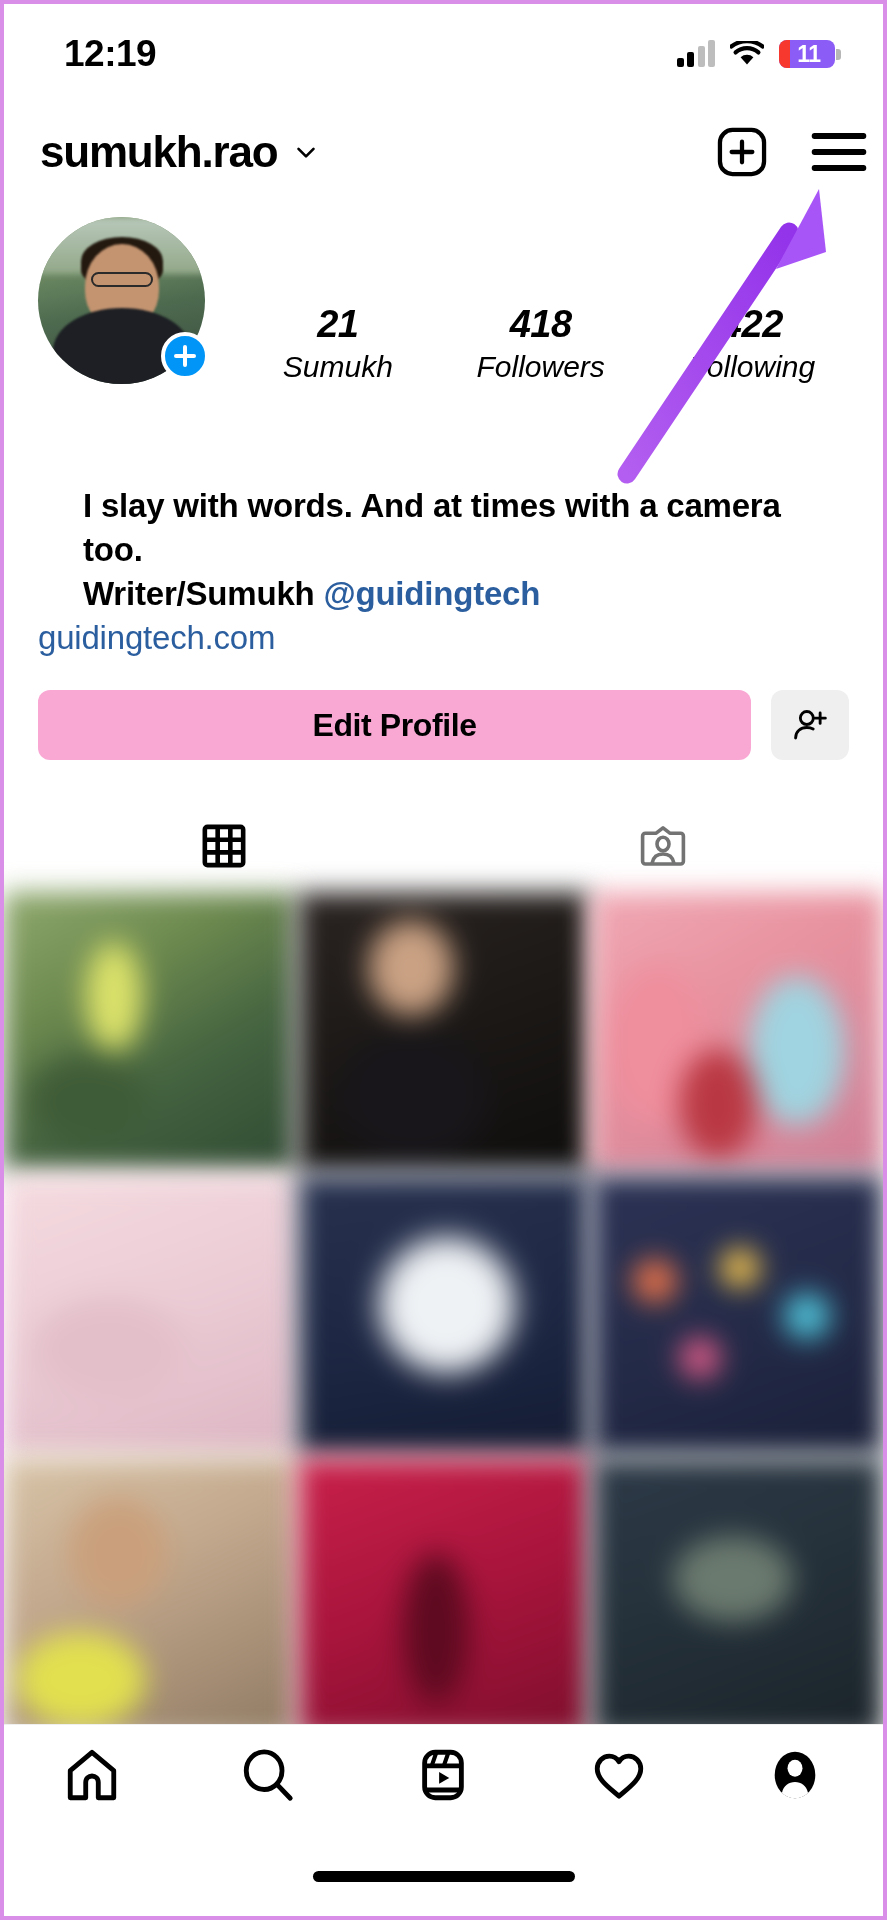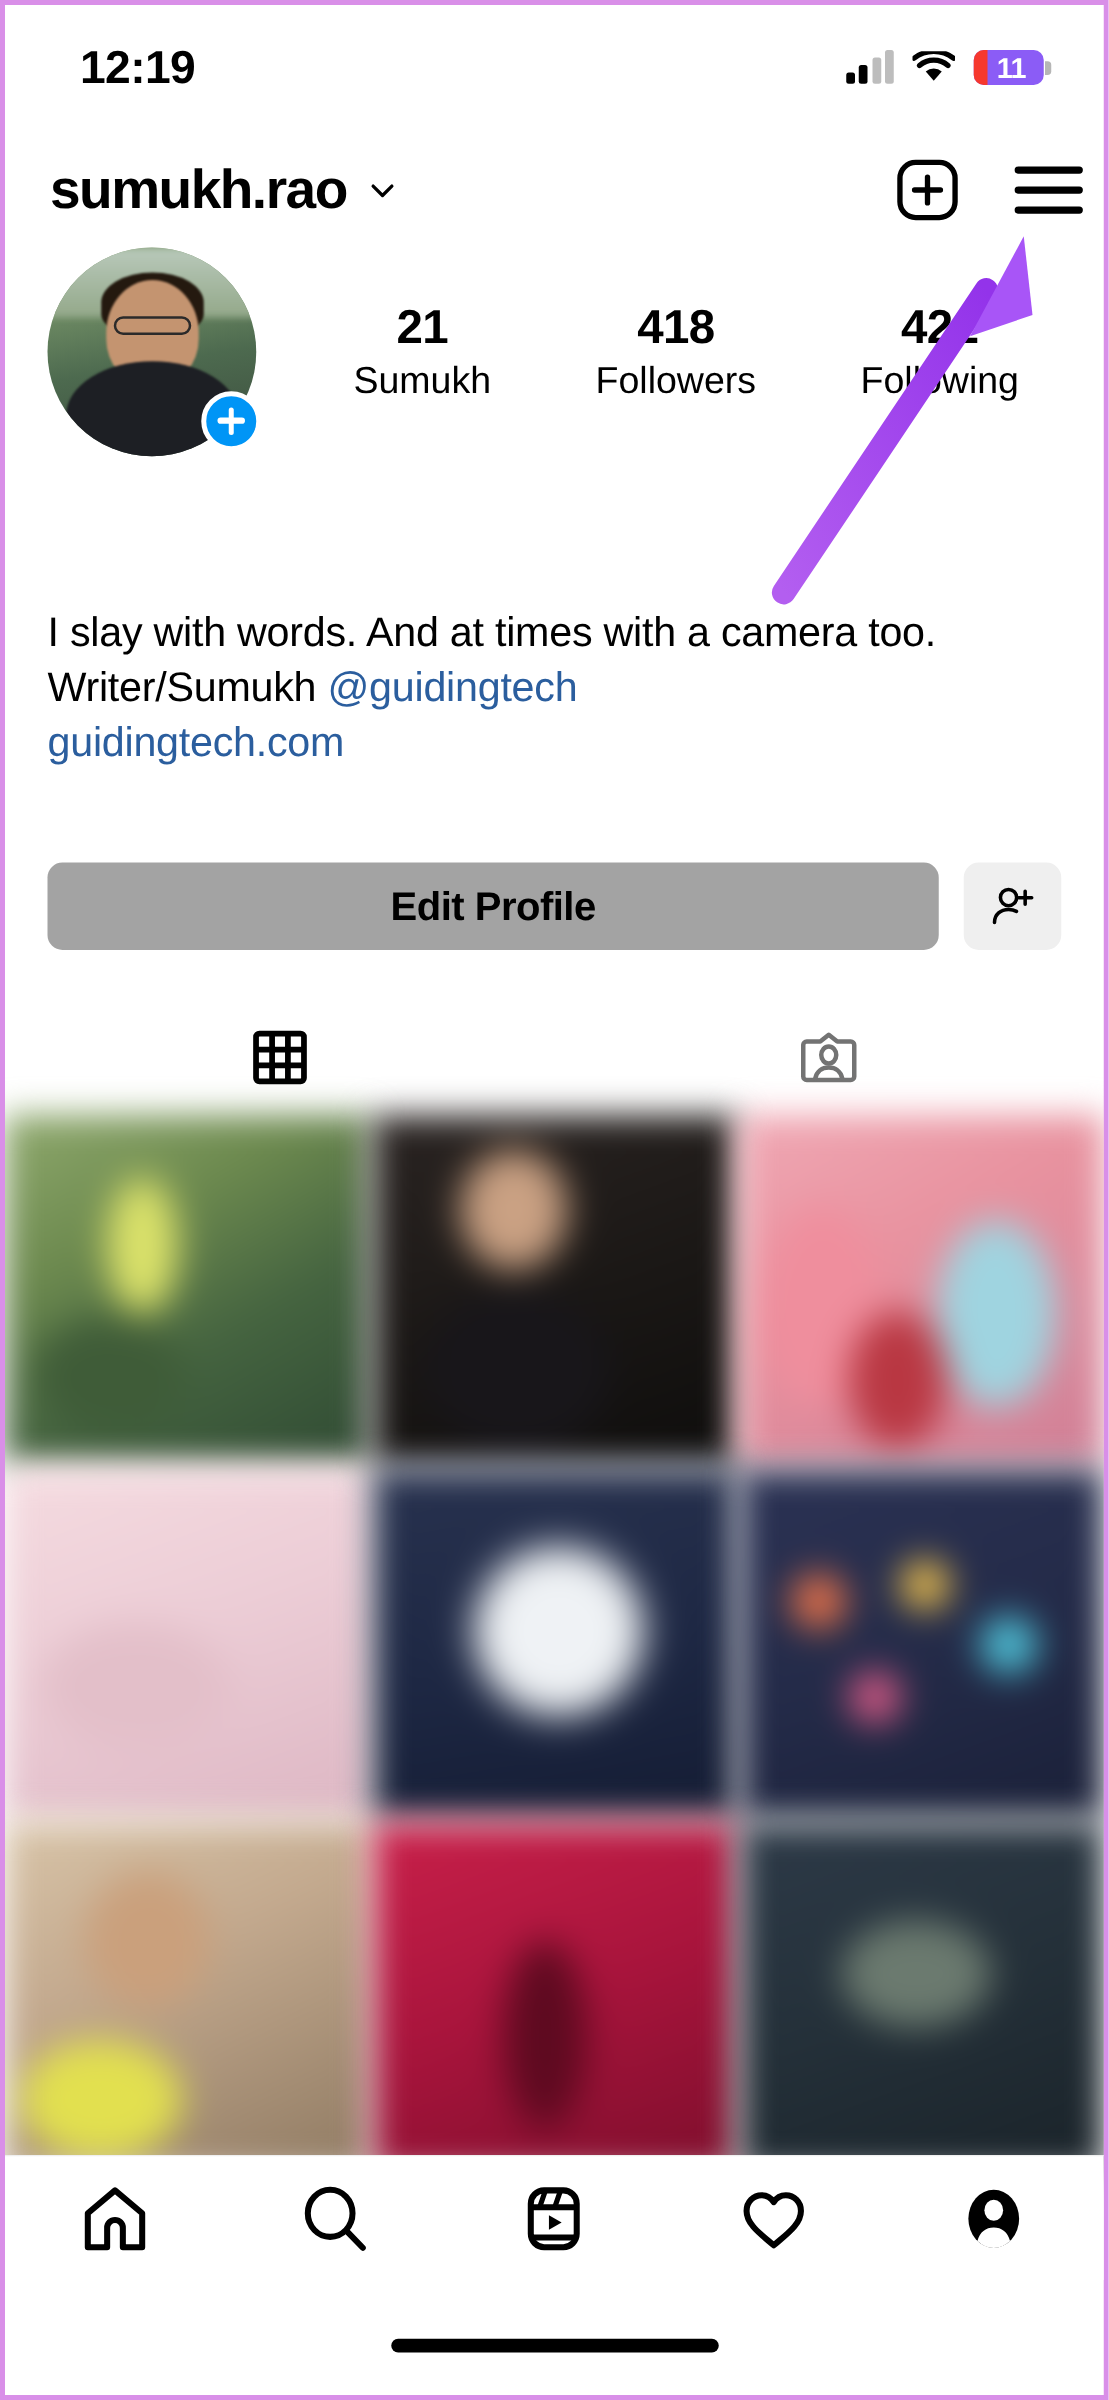--- a/index.html
+++ b/index.html
@@ -57,22 +57,22 @@
     position: absolute; top: 100px; left: 0; right: 0; height: 96px;
     display: flex; align-items: center; justify-content: space-between;
     padding: 0 16px 0 36px;
   }
   #username-group { display: flex; align-items: center; gap: 14px; }
   #username { font-size: 44px; font-weight: 700; color: #000; letter-spacing: -1.2px; }
   #header-actions { display: flex; align-items: center; gap: 42px; }
 
   
   #profile-row {
-    position: absolute; top: 192px; left: 0; right: 0; height: 170px;
-    display: flex; align-items: center;
+    position: absolute; top: 210px; left: 0; right: 0; height: 170px;
+    display: flex; align-items: flex-end; font-style: italic;
   }
   #avatar-wrap { position: relative; margin-left: 34px; width: 167px; height: 167px; }
   #avatar {
     width: 167px; height: 167px; border-radius: 50%;
     overflow: hidden; position: relative;
     background: linear-gradient(170deg,#7f9a6b 0%,#6d8a63 28%,#4d6a4f 55%,#3a4a3c 100%);
   }
   #avatar .sky { position: absolute; left: 0; right: 0; top: 0; height: 34%;
     background: linear-gradient(180deg,#b9c9bb,#93a889); filter: blur(3px); }
   #avatar .head {
@@ -106,29 +106,29 @@
 
   #stats { flex: 1; display: flex; align-items: center; justify-content: space-around;
            padding: 0 26px 0 36px; }
   .stat { display: flex; flex-direction: column; align-items: center; gap: 4px; }
   .stat-num { font-size: 38px; font-weight: 700; color: #000; letter-spacing: -0.5px; }
   .stat-label { font-size: 30px; font-weight: 400; color: #000; }
 
   
   #bio { position: absolute; top: 480px; left: 34px; right: 34px; }
   #display-name { font-size: 35px; font-weight: 700; color: #000; letter-spacing: -0.4px; line-height: 1.32; }
-  .bio-line { font-size: 33px; font-weight: 400; color: #000; line-height: 1.33; letter-spacing: -0.2px; }
+  .bio-line { font-size: 33px; font-weight: 700; color: #000; line-height: 1.33; letter-spacing: -0.2px; margin-left: 45px; }
   .bio-link { color: #2b5e9e; }
   .bio-url { font-size: 33px; color: #2b5e9e; line-height: 1.33; letter-spacing: -0.2px; }
 
   
   #actions { position: absolute; top: 686px; left: 34px; right: 34px;
              display: flex; align-items: center; gap: 20px; }
   #edit-profile {
-    flex: 1; height: 70px; background: #a3a3a3; border-radius: 12px;
+    flex: 1; height: 70px; background: #f9a8d4; border-radius: 12px;
     display: flex; align-items: center; justify-content: center;
     font-size: 32px; font-weight: 700; color: #000; letter-spacing: -0.4px;
   }
   #add-person-btn {
     width: 78px; height: 70px; background: #efefef; border-radius: 12px;
     display: flex; align-items: center; justify-content: center;
   }
 
   
   #tabs { position: absolute; top: 796px; left: 0; right: 0; height: 92px;

